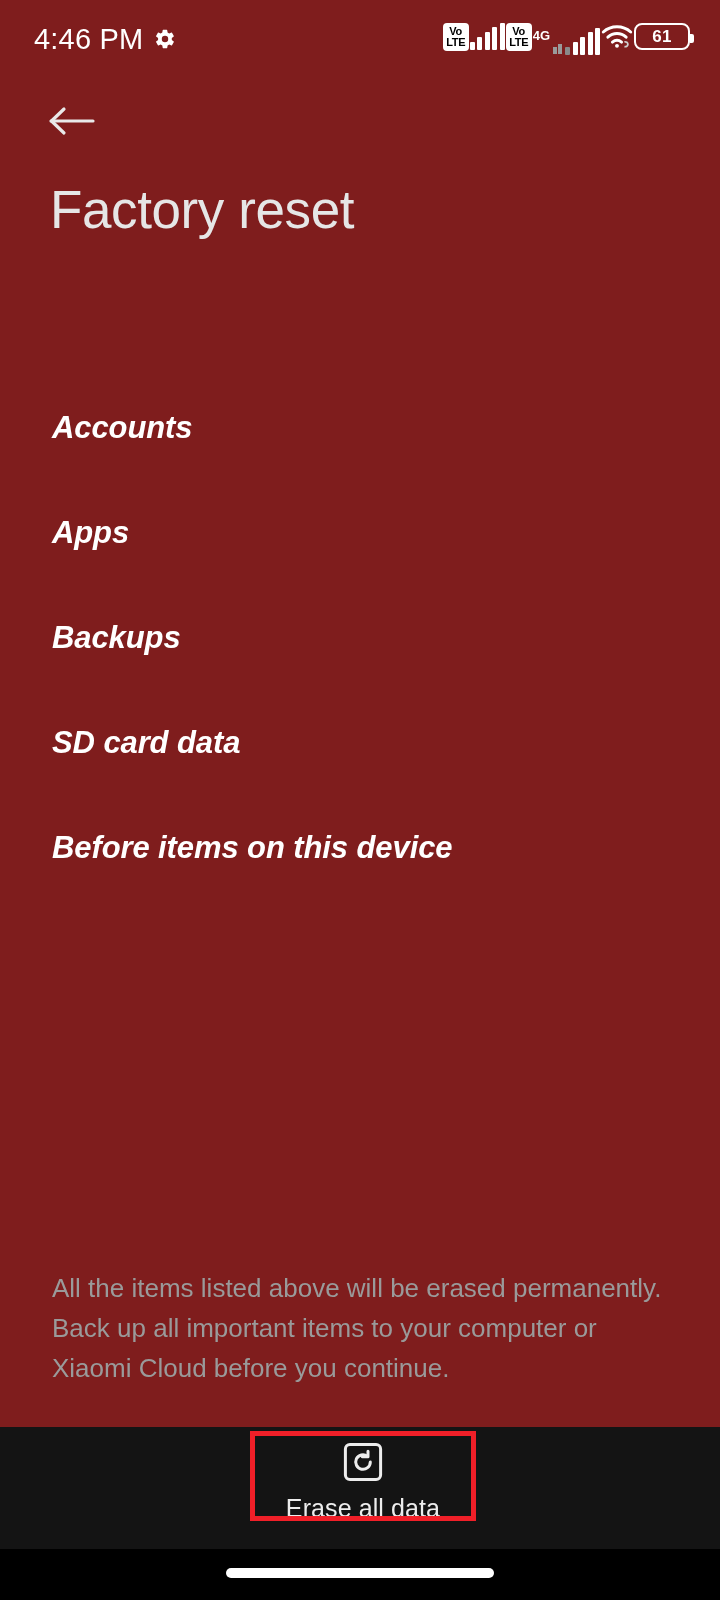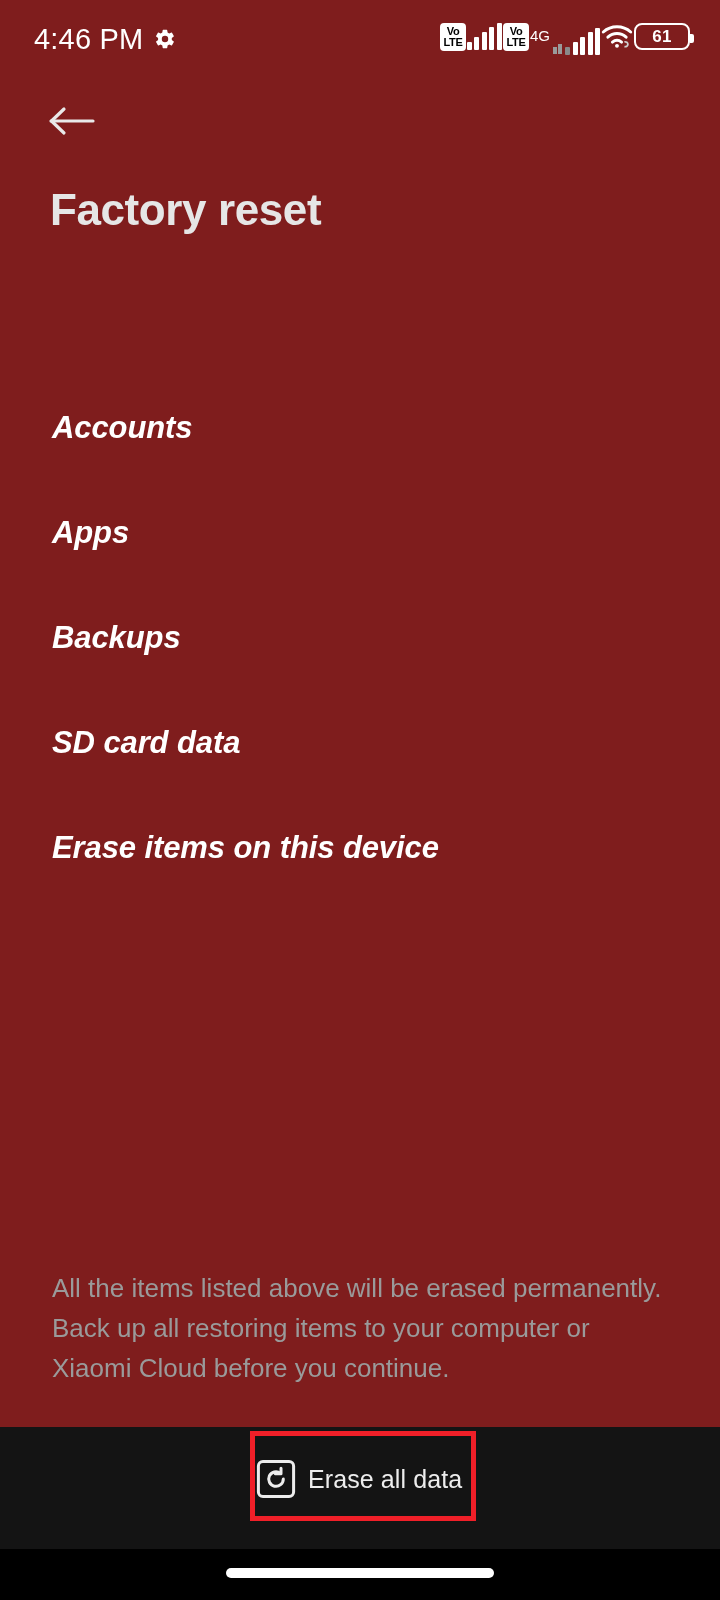--- a/index.html
+++ b/index.html
@@ -27,21 +27,21 @@
     display:flex; flex-direction:column; align-items:center; justify-content:center;
     font-size:11px; font-weight:700; line-height:11px; letter-spacing:-.3px;
   }
   .bars { display:flex; align-items:flex-end; gap:2.5px; height:27px; }
   .bars i { width:5px; background:#fff; display:block; border-radius:1px; }
   .bars i:nth-child(1){height:8px;} .bars i:nth-child(2){height:13px;}
   .bars i:nth-child(3){height:18px;} .bars i:nth-child(4){height:23px;}
   .bars i:nth-child(5){height:27px;}
   .bars.dim i:nth-child(1){background:#8a8a8a;}
   .g4wrap { display:flex; align-items:flex-end; gap:3px; }
-  .g4 { color:#fff; font-size:15px; font-weight:400; line-height:13px; margin-bottom:13px;margin-top:6px; }
+  .g4 { color:#fff; font-size:13px; font-weight:700; line-height:13px; margin-bottom:13px;margin-top:6px; }
   .updown { display:flex; align-items:flex-end; gap:1px; margin-bottom:1px; }
   .updown i { width:4px; background:#9a9a9a; display:block; }
   .updown i:nth-child(1){height:7px;} .updown i:nth-child(2){height:10px;}
   .wifi { width:32px; height:26px; display:block; }
   .batt {
     width:56px; height:27px; border:2.5px solid #fff; border-radius:8px;
     display:flex; align-items:center; justify-content:center; position:relative;
   }
   .batt span { color:#fff; font-size:17px; font-weight:600; letter-spacing:.3px; }
   .batt::after {
@@ -49,22 +49,22 @@
     width:4px; height:9px; background:#fff; border-radius:0 2px 2px 0;
   }
 
   
   .backbtn { position:absolute; top:92px; left:38px; width:68px; height:58px;
              display:flex; align-items:center; justify-content:center; }
   .backbtn svg { width:48px; height:34px; display:block; }
 
   
   .page-title {
-    position:absolute; top:185px; left:50px;
-    color:#e6e6e6; font-size:44px; font-weight:700; letter-spacing:-.4px;
+    position:absolute; top:179px; left:50px;
+    color:#e6e6e6; font-size:53px; font-weight:400; letter-spacing:-.4px;
   }
   .section-head {
     position:absolute; top:300px; left:52px;
     color:#8f8f8f; font-size:25px; font-weight:400; letter-spacing:.3px;
   }
   .item-list { position:absolute; top:375px; left:52px; width:620px; }
   .list-item {
     height:105px; display:flex; align-items:center;
     color:#fff; font-size:31px; font-weight:700; letter-spacing:-.1px;font-style:italic;
   }
@@ -76,21 +76,21 @@
   }
   .footer .note { margin-top:32px; }
 
   
   .bottombar {
     position:absolute; left:0; top:1427px; width:720px; height:122px;
     background:#141414;
   }
   .erase-btn {
     position:absolute; left:256px; top:1438px; width:214px; height:78px;
-    display:flex; align-items:center; justify-content:flex-start;
+    display:flex; flex-direction:column; align-items:center; justify-content:flex-start;
     gap:12px; padding-top:4px;
   }
   .reset-ic { width:40px; height:40px; display:block; }
   .erase-label { color:#ededed; font-size:25px; font-weight:400; letter-spacing:.1px; }
 
   
   .highlight {
     position:absolute; left:250px; top:1431px; width:226px; height:90px;
     border:5px solid #f01f28; pointer-events:none;
   }
@@ -180,26 +180,26 @@
     <div class="list-item">
         <span>Apps</span>
       </div>
     <div class="list-item">
         <span>Backups</span>
       </div>
     <div class="list-item">
         <span>SD card data</span>
       </div>
     <div class="list-item">
-        <span>Erase items on this device</span>
+        <span>Before items on this device</span>
       </div>
   </div>
 
   <div class="footer">
-    <div>All the items listed above will be erased permanently. Back up all restoring items to your computer or Xiaomi Cloud before you continue.</div>
+    <div>All the items listed above will be erased permanently. Back up all important items to your computer or Xiaomi Cloud before you continue.</div>
     <div class="note">Note: Before restoring items, check whether the folder</div>
   </div>
 
   <div class="bottombar"></div>
 
   <div class="erase-btn">
     <span>
       <svg class="reset-ic" viewBox="0 0 40 40" fill="none">
         <rect x="2.4" y="2.4" width="35.2" height="35.2" rx="4.5" stroke="#ededed" stroke-width="3"></rect>
         <path d="M27.3 20a7.3 7.3 0 11-2.9-5.8" stroke="#ededed" stroke-width="3" stroke-linecap="round"></path>

